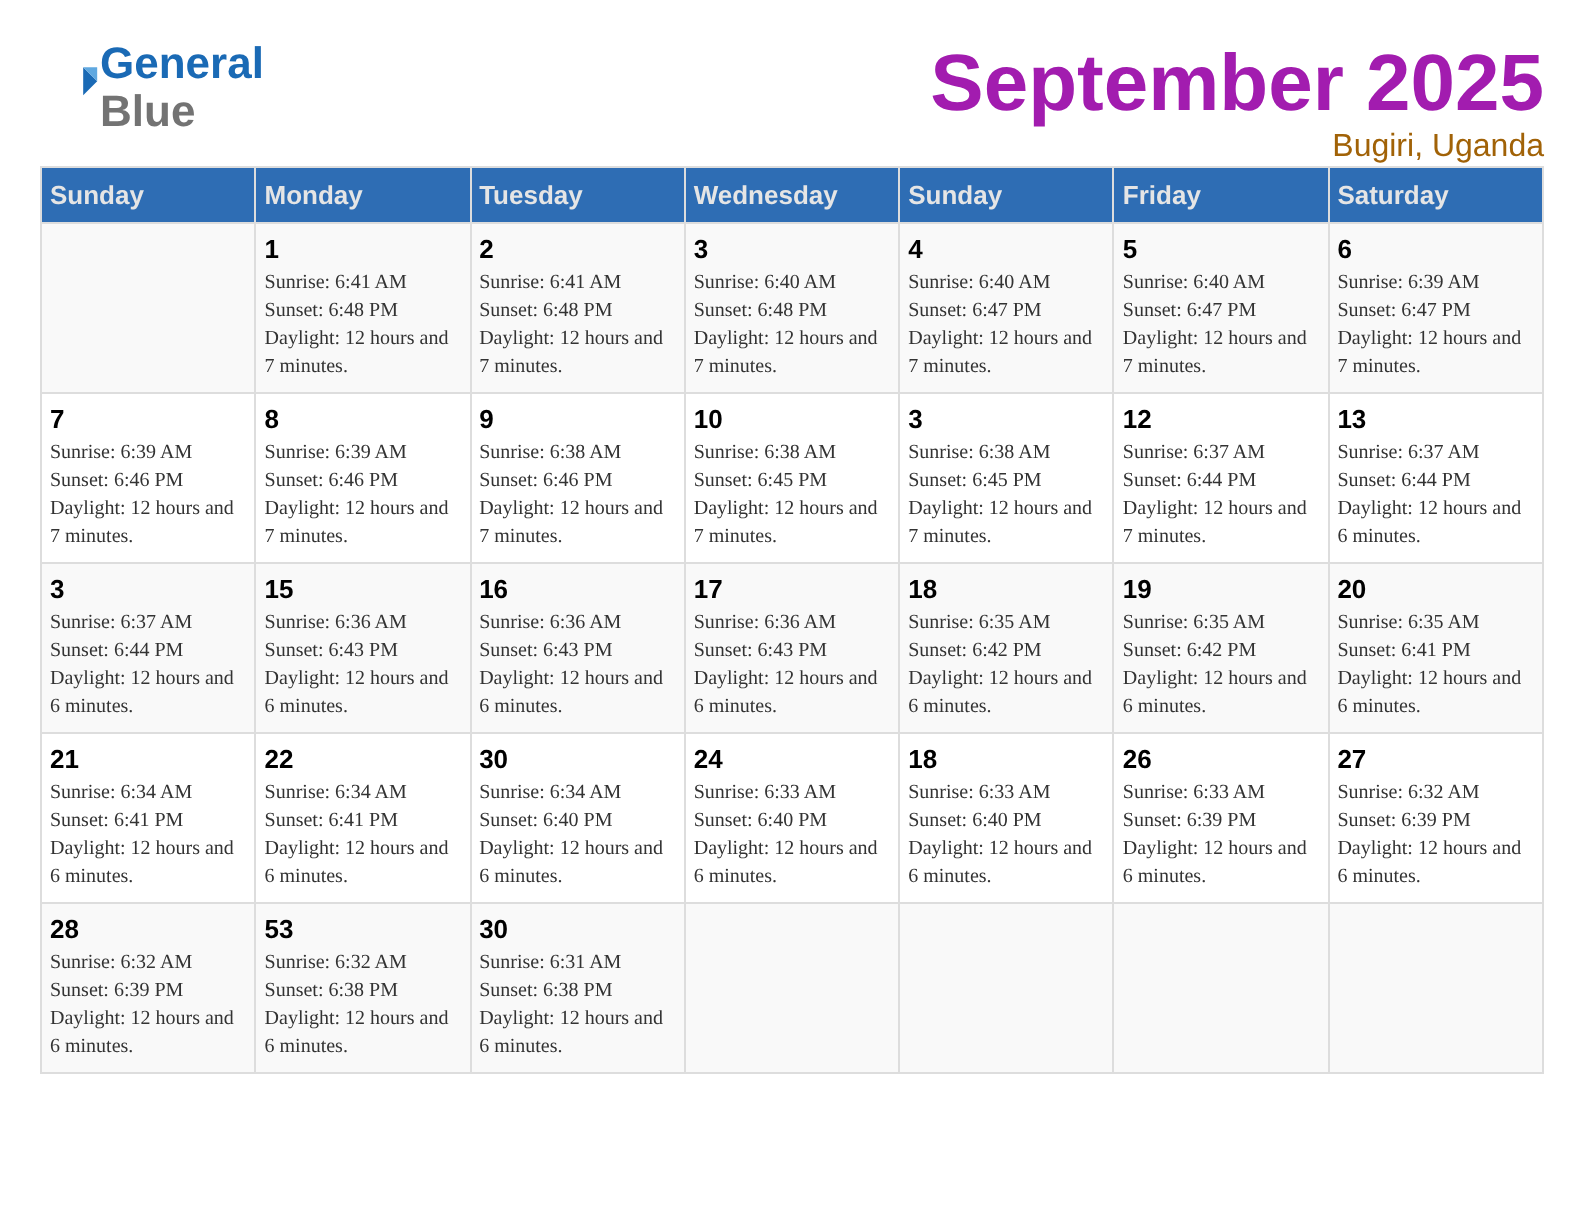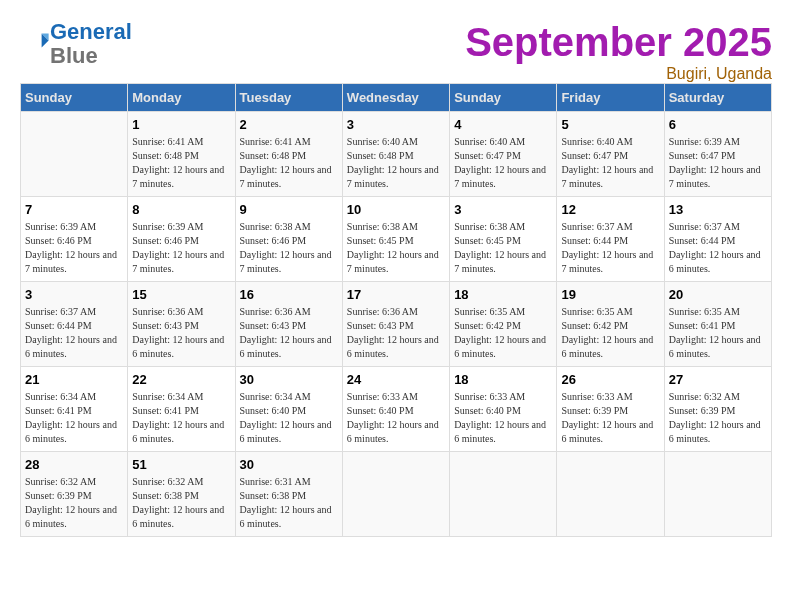--- a/index.html
+++ b/index.html
@@ -242,21 +242,21 @@
         <span class="day-num">27</span>
         <span class="day-info">Sunrise: 6:32 AM<br>Sunset: 6:39 PM<br>Daylight: 12 hours and 6 minutes.</span>
       </td>
       </tr>
       <tr>
         <td>
         <span class="day-num">28</span>
         <span class="day-info">Sunrise: 6:32 AM<br>Sunset: 6:39 PM<br>Daylight: 12 hours and 6 minutes.</span>
       </td>
         <td>
-        <span class="day-num">51</span>
+        <span class="day-num">53</span>
         <span class="day-info">Sunrise: 6:32 AM<br>Sunset: 6:38 PM<br>Daylight: 12 hours and 6 minutes.</span>
       </td>
         <td>
         <span class="day-num">30</span>
         <span class="day-info">Sunrise: 6:31 AM<br>Sunset: 6:38 PM<br>Daylight: 12 hours and 6 minutes.</span>
       </td>
         <td class="empty-cell"></td>
         <td class="empty-cell"></td>
         <td class="empty-cell"></td>
         <td class="empty-cell"></td>

